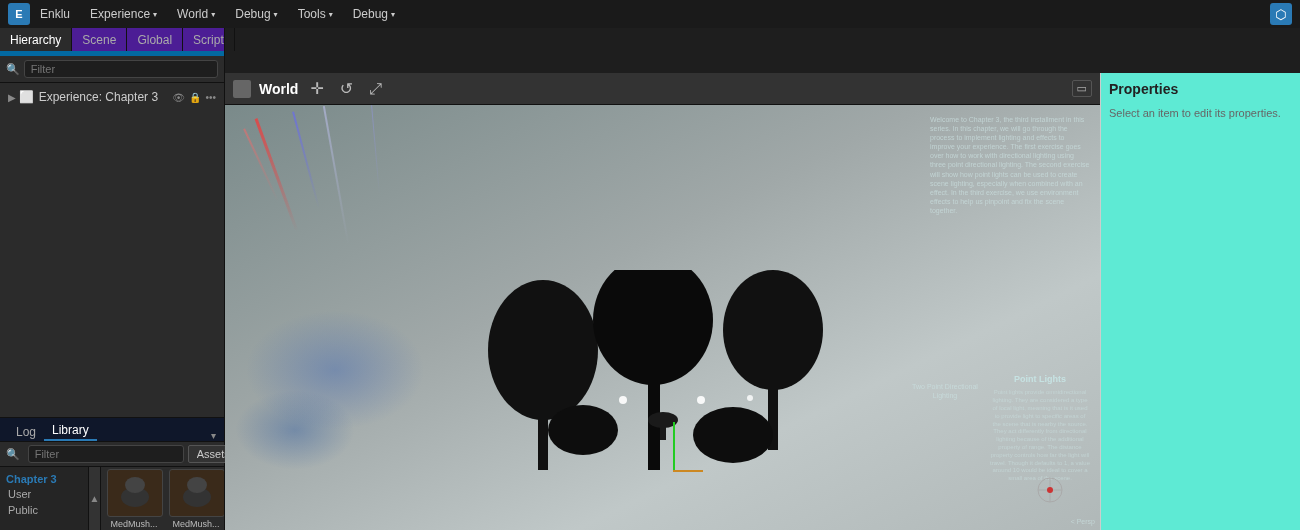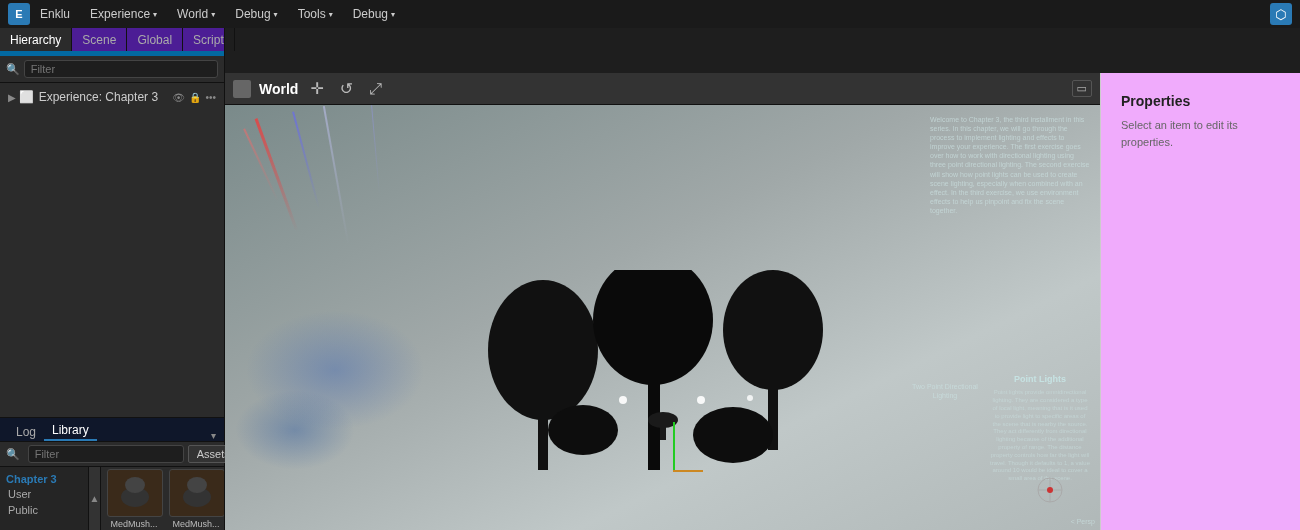--- a/index.html
+++ b/index.html
@@ -363,23 +363,23 @@
       position: absolute;
       right: 5px;
       bottom: 5px;
       font-size: 7px;
       color: rgba(200,220,220,0.8);
     }
 
     
     #properties-panel {
       width: 200px;
-      background: #f0abfc;
+      background: #5eead4;
       color: #333;
-      padding: 20px;
+      padding: 8px;
       border-left: 1px solid #ccc;
       flex-shrink: 0;
     }
     #properties-panel h3 {
       font-size: 14px;
       font-weight: bold;
       color: #222;
       margin-bottom: 8px;
     }
     #properties-panel p {

